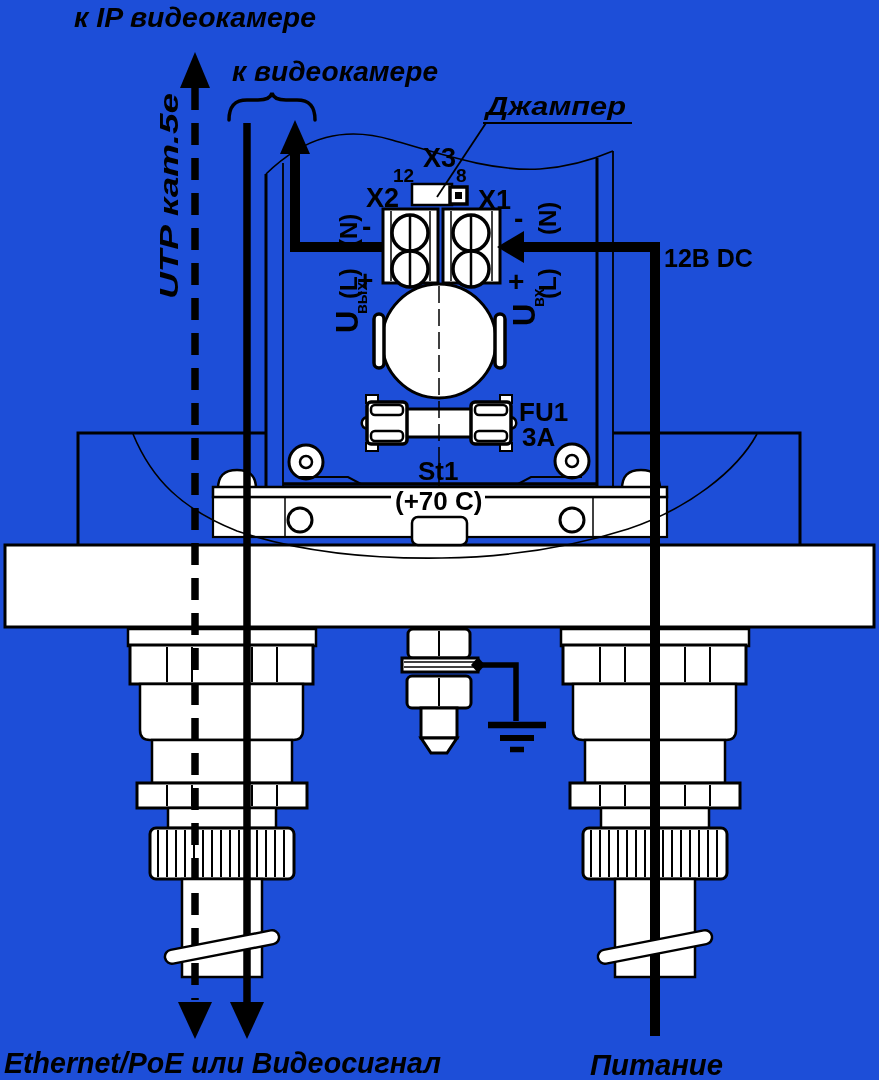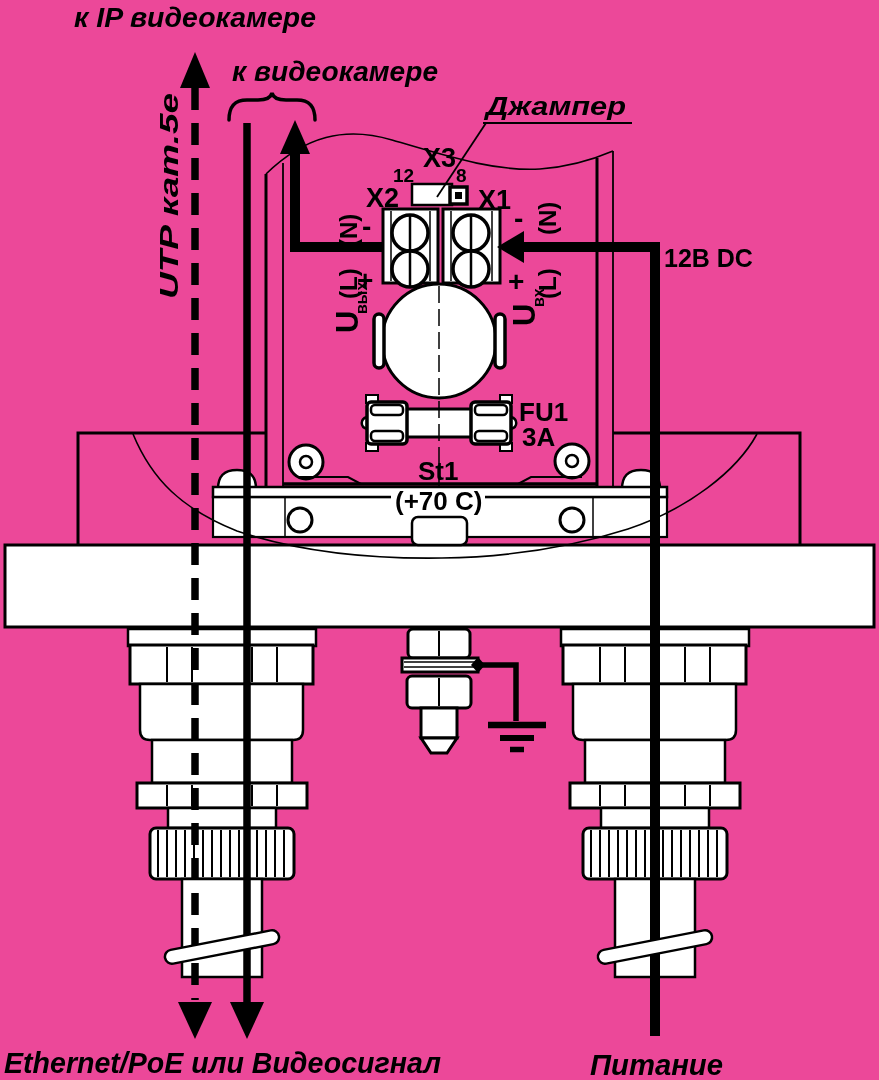--- a/index.html
+++ b/index.html
@@ -1,16 +1,16 @@
 <!DOCTYPE html>
 <html><head>
 <meta charset="utf-8">
 <style>
   html,body{margin:0;padding:0;background:#ffffff;}
-  #stage{position:relative;width:879px;height:1080px;background:#ec4899;overflow:hidden;}
+  #stage{position:relative;width:879px;height:1080px;background:#1d4ed8;overflow:hidden;}
   svg{display:block;}
   text{font-family:"Liberation Sans","DejaVu Sans",sans-serif;font-weight:bold;fill:#000;}
   .it{font-style:italic;}
   .ln{stroke:#000;fill:none;}
   .wh{fill:#fff;stroke:#000;}
   .bk{fill:#000;stroke:none;}
 </style>
 </head>
 <body>
 

